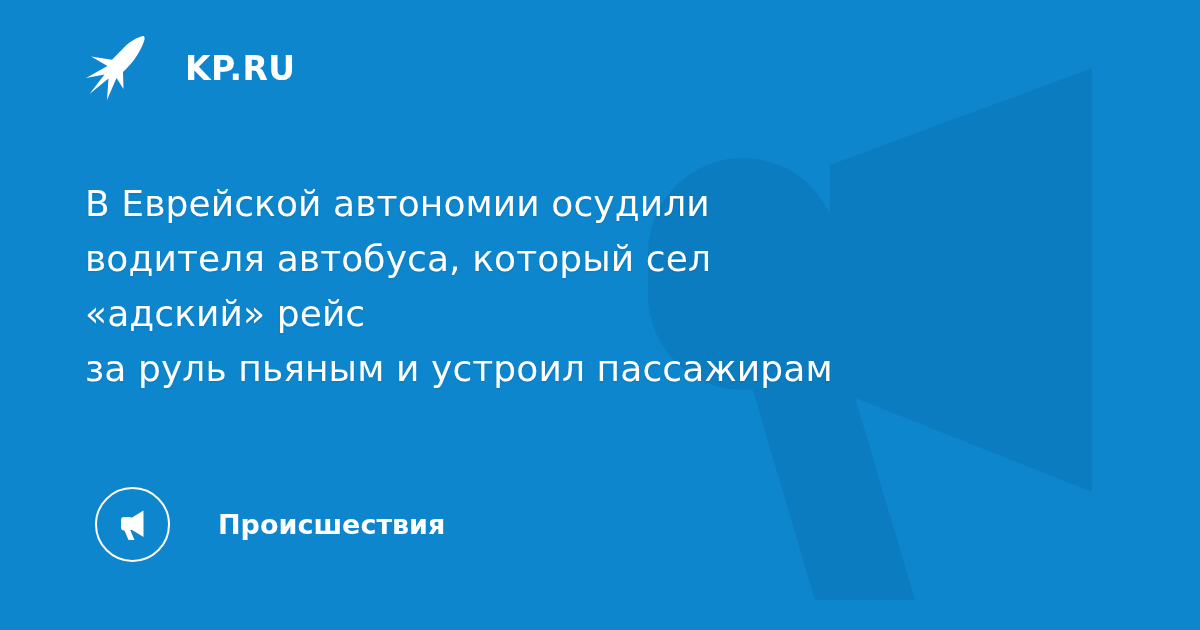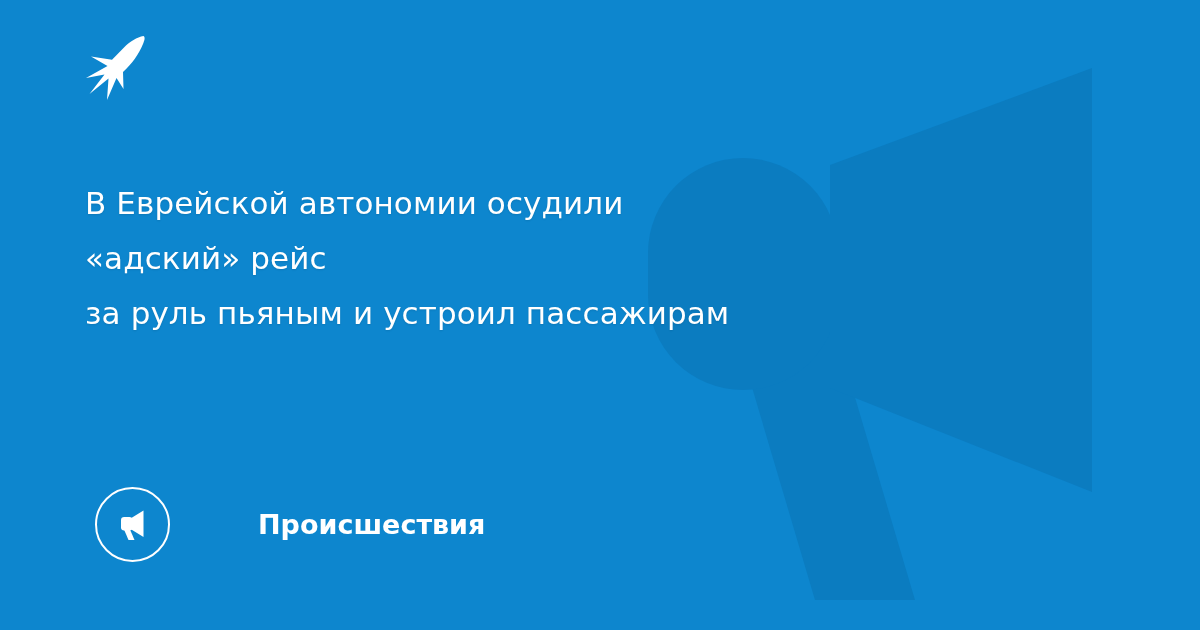--- a/index.html
+++ b/index.html
@@ -59,41 +59,40 @@
     white-space: nowrap;
   }
 
   
   .headline {
     position: absolute;
     left: 85px;
     top: 176px;
     width: 1000px;
     color: #ffffff;
-    font-size: 31px;
+    font-size: 36px;
     font-weight: 500;
     line-height: 55px;
     letter-spacing: 0.1px;
     text-shadow: 0 1px 2px rgba(0,0,0,0.10);
   }
 
   .headline-line {
     display: block;
     white-space: nowrap;
   }
 
   
   .category {
     position: absolute;
     left: 95px;
     top: 486px;
     display: flex;
     align-items: center;
     height: 76px;
-    gap: 40px;
   }
 
   .category-badge {
     width: 75px;
     height: 75px;
     border: 2px solid #ffffff;
     border-radius: 50%;
     display: flex;
     align-items: center;
     justify-content: center;
@@ -138,24 +137,26 @@
                L19.5 40.5
                L4.5 60.0
                L23.5 44.5
                L22.0 66.0
                L31.5 44.0
                L38.5 55.0
                L38.0 38.0
                C46.5 30.5 54.0 20.0 58.0 10.0
                C59.5 6.2 60.5 3.5 58.5 2.0 Z"></path>
     </svg>
+    <span class="brand-name">KP.RU</span>
   </div>
 
   <h1 class="headline">
     <span class="headline-line">В Еврейской автономии осудили</span>
+    <span class="headline-line">водителя автобуса, который сел</span>
     <span class="headline-line">«адский» рейс</span>
     <span class="headline-line">за руль пьяным и устроил пассажирам</span>
   </h1>
 
   <div class="category">
     <span class="category-badge">
       <svg width="40" height="40" viewBox="0 0 40 40" aria-hidden="true">
         <g fill="#ffffff">
           <path d="M30.5 6.5 L30.5 33.0 L17.5 25.0 L17.5 14.5 Z"></path>
           <rect x="8.0" y="13.0" width="11.5" height="13.5" rx="3.2" ry="3.2"></rect>

